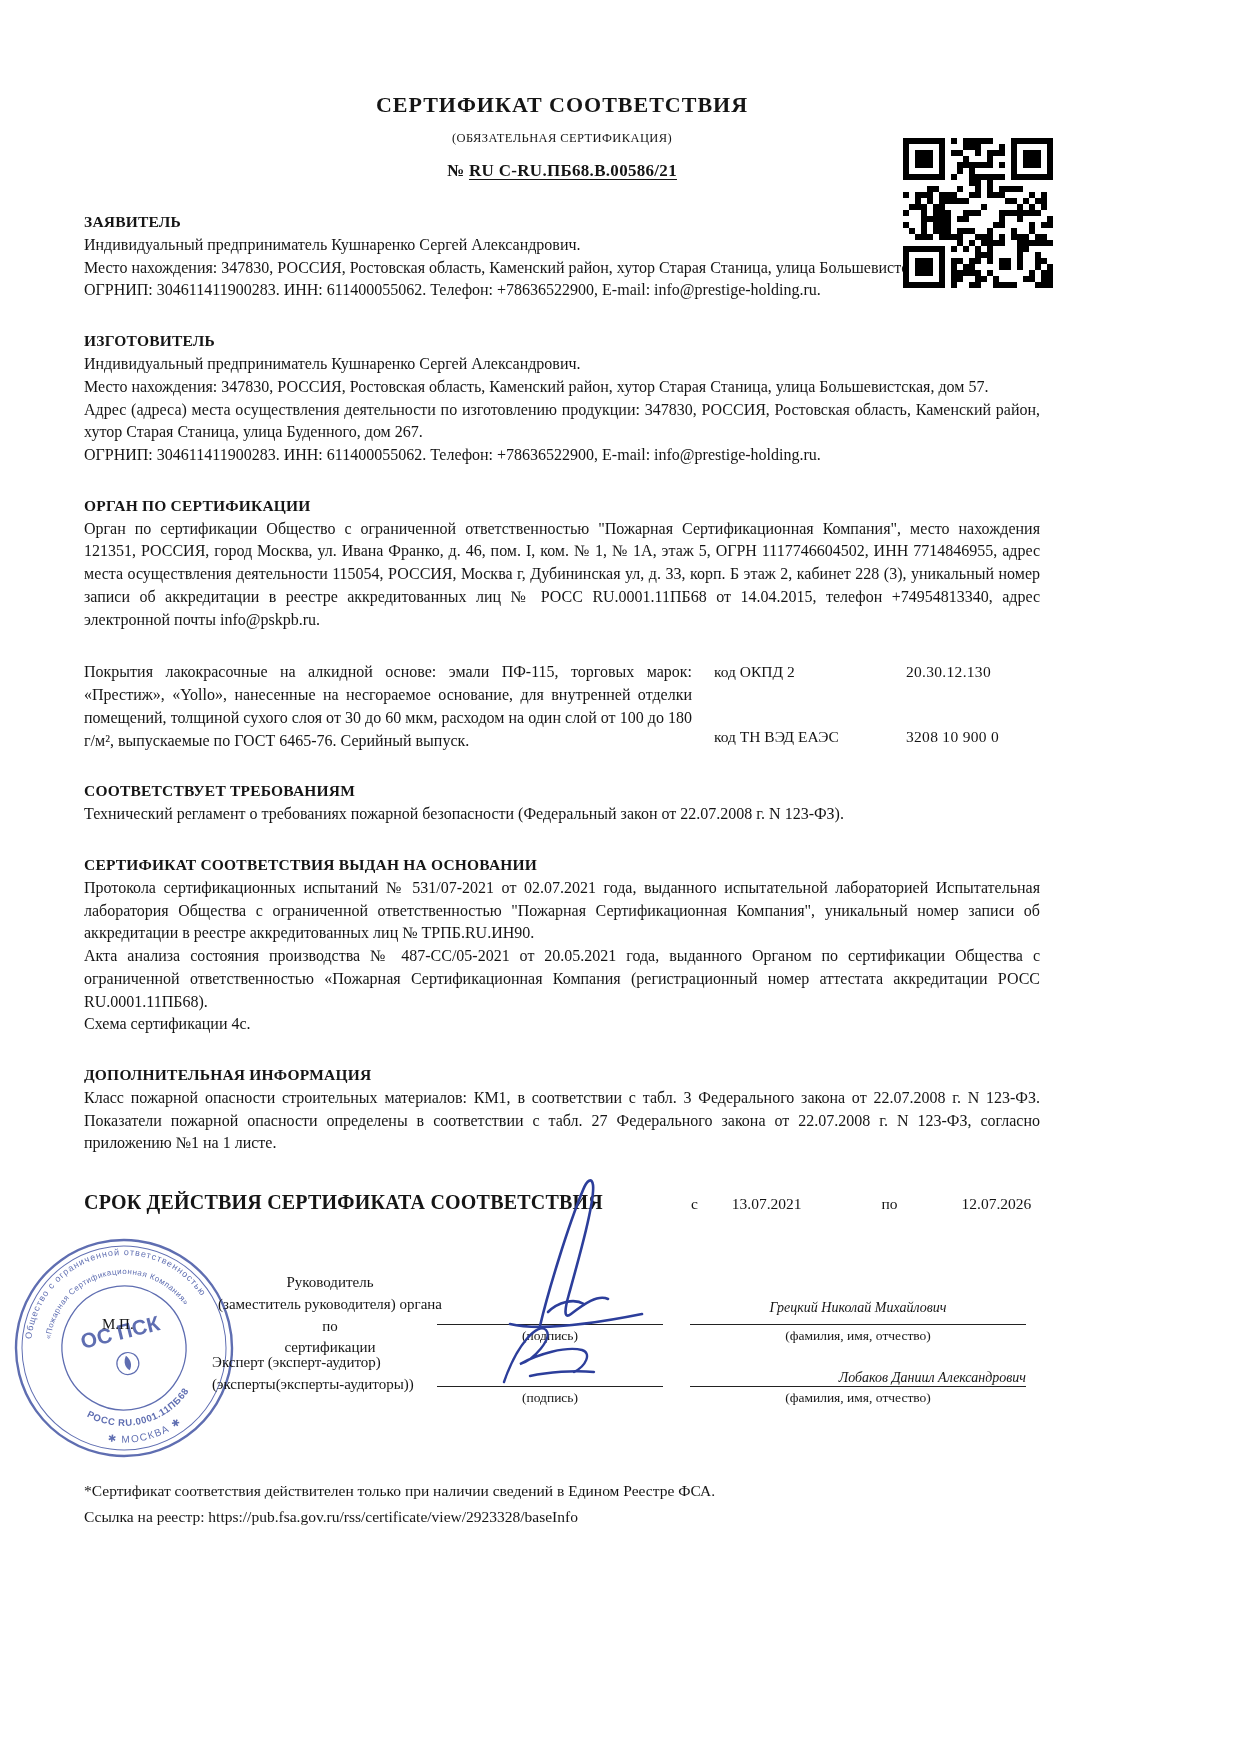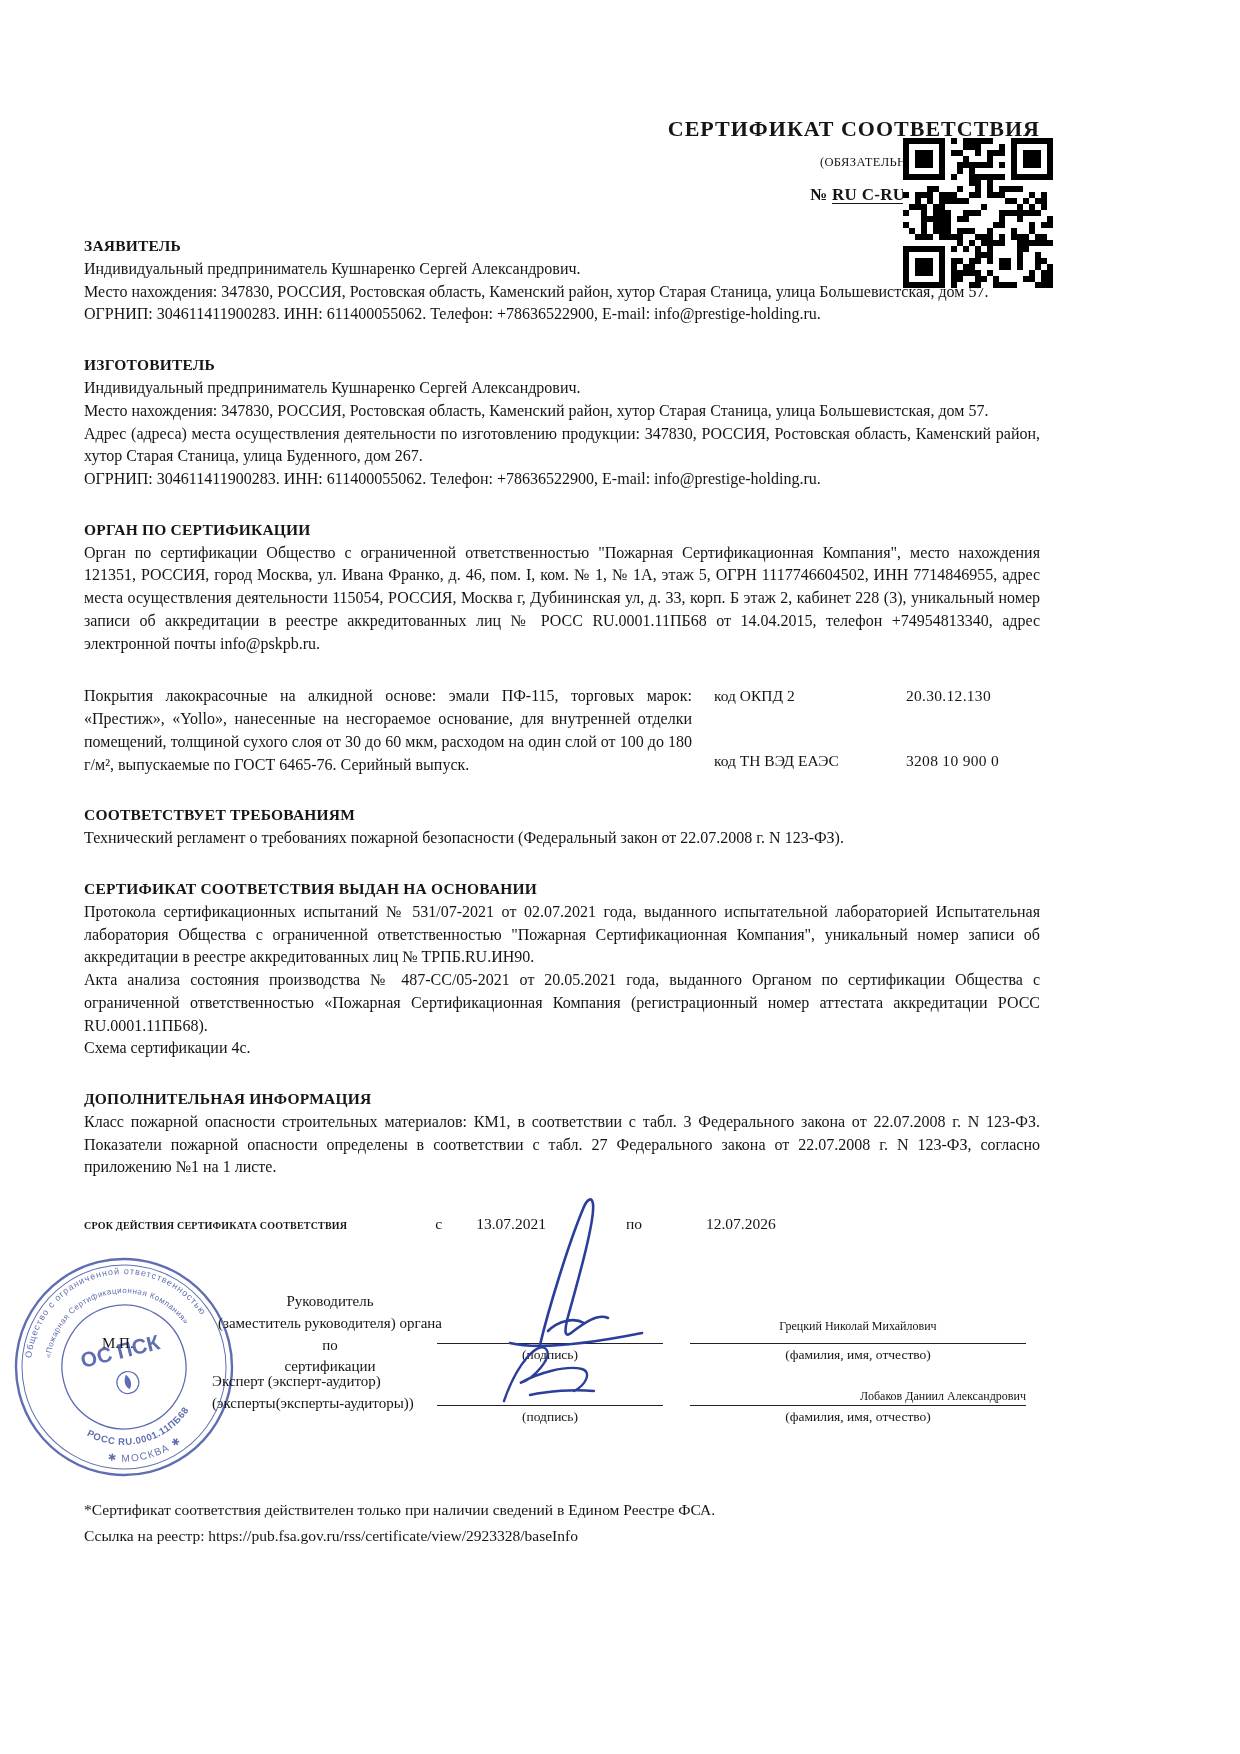--- a/index.html
+++ b/index.html
@@ -4,21 +4,21 @@
 <style>
   * { margin:0; padding:0; box-sizing:border-box; }
   html,body { background:#e9e9e9; }
   body { width:1240px; font-family:"Liberation Serif","DejaVu Serif",serif; color:#151515; }
   .page {
     position:relative; width:1240px; height:1754px; background:#ffffff;
     padding:0 200px 0 84px; overflow:hidden;
   }
 
   
-  .doc-header { padding-top:116px; text-align:right; }
+  .doc-header { padding-top:92px; text-align:center; }
   .doc-title { font-size:22px; font-weight:bold; letter-spacing:1px; }
   .doc-subtitle { margin-top:13px; font-size:12.5px; letter-spacing:.4px; }
   .number-row { margin-top:15px; font-size:17px; font-weight:bold; letter-spacing:.3px; }
   .number-row .num { text-decoration:underline; text-underline-offset:3px; }
 
   .qr { position:absolute; top:138px; right:187px; width:150px; height:150px; }
   .qr svg { width:150px; height:150px; display:block; background:#fff; }
 
   
   section { margin-top:30px; }
@@ -29,39 +29,39 @@
   
   .product-grid { display:flex; align-items:stretch; }
   .product-desc { width:608px; flex:0 0 608px; }
   .codes { flex:1; margin-left:22px; display:flex; flex-direction:column; justify-content:space-between; padding:2px 0 6px 0; }
   .code-row { display:flex; font-size:15.5px;gap:40px; }
   .code-label { width:152px; flex:0 0 152px; }
   .code-value { letter-spacing:.3px; }
 
   
   .validity { margin-top:36px; display:flex; align-items:baseline; font-size:15.5px; }
-  .validity h2 { font-size:10px; margin:0; }
+  .validity h2 { font-size:20px; margin:0; }
   .v-from-label { margin-left:88px; }
   .v-from-date  { margin-left:34px;text-align:center; }
   .v-to-label   { margin-left:80px; }
   .v-to-date    { margin-left:64px; }
 
   
   .sig-block { position:relative; margin-top:52px; height:178px; font-size:15px; }
   .mp-label { position:absolute; left:18px; top:34px;margin-top:16px; }
   .role { position:absolute; white-space:pre-line; text-align:center; line-height:1.45; }
   .role-head { left:128px; top:6px; width:236px; }
   .role-expert { left:128px; top:86px; width:236px; text-align:left; }
   .sig-line { position:absolute; border-bottom:1.6px solid #222; }
   .sig-caption { position:absolute; text-align:center; font-size:13.5px; }
   .line-sign-1 { left:353px; top:58px; width:226px; }
   .cap-sign-1  { left:353px; top:62px; width:226px; }
   .line-name-1 { left:606px; top:58px; width:336px; }
   .cap-name-1  { left:606px; top:62px; width:336px; }
-  .name-over { position:absolute; text-align:center; font-size:12px; }
+  .name-over { position:absolute; text-align:center; font-size:14px;font-style:italic; }
   .name-1 { left:606px; top:34px; width:336px; }
   .line-sign-2 { left:353px; top:120px; width:226px; }
   .cap-sign-2  { left:353px; top:124px; width:226px; }
   .line-name-2 { left:606px; top:120px; width:336px; }
   .cap-name-2  { left:606px; top:124px; width:336px; }
   .name-2 { left:606px; top:104px; width:336px;text-align:right; }
 
   
   .stamp { position:absolute; left:-76px; top:-34px; width:232px; height:232px;
            transform:rotate(-14deg); opacity:.82; pointer-events:none; }

